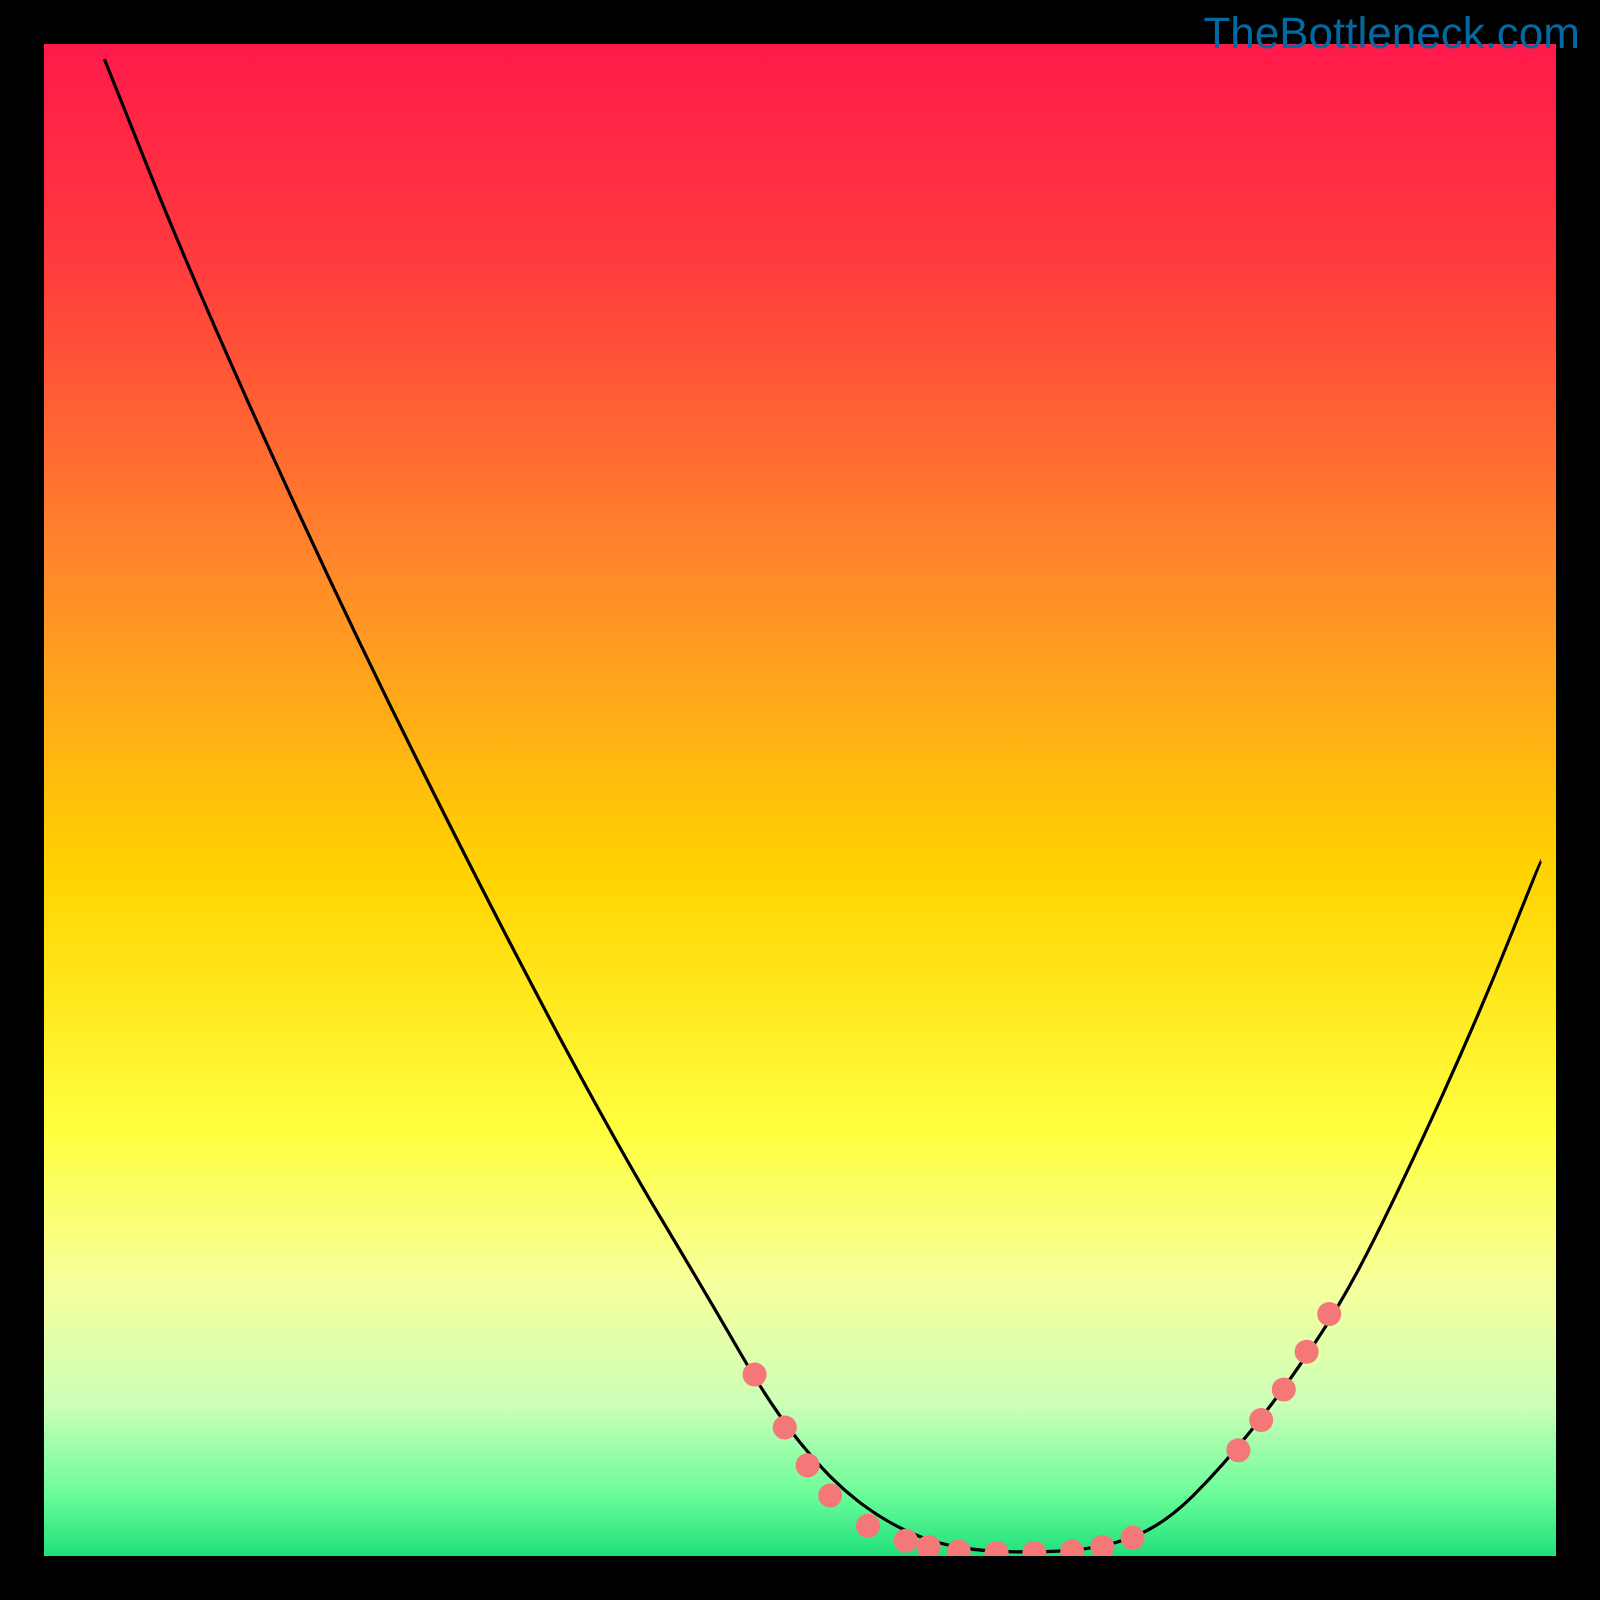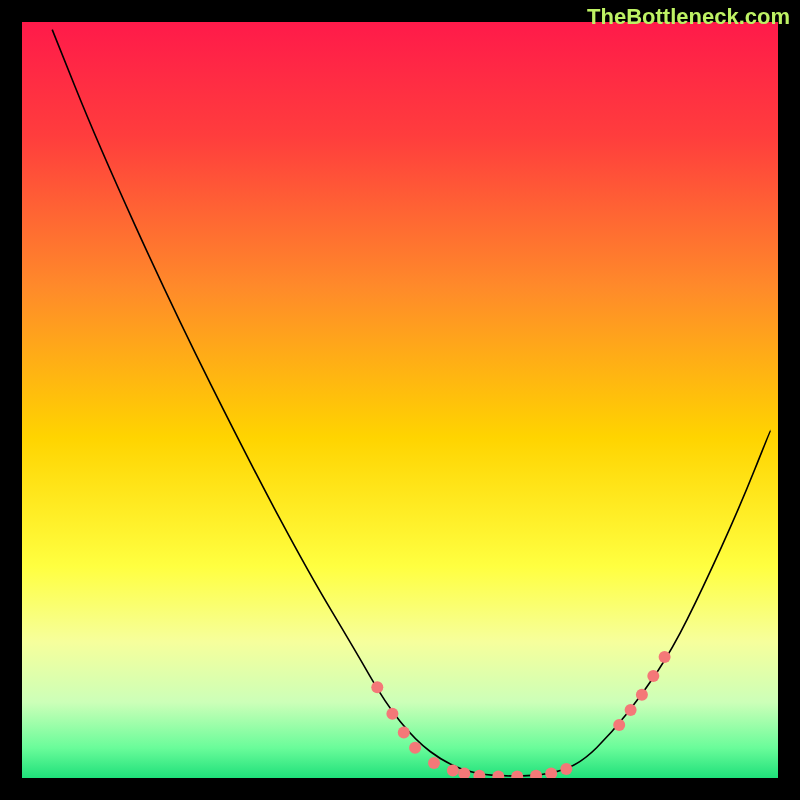--- a/index.html
+++ b/index.html
@@ -14,23 +14,23 @@
   .outer {
     width: 800px;
     height: 800px;
     background: #000;
     position: relative;
   }
   .watermark {
     position: absolute;
     top: 4px;
     right: 10px;
-    color: #bef264;
+    color: #0369a1;
     font-size: 22px;
-    font-weight: 700;
+    font-weight: 400;
     z-index: 10;
   }
   .chart-frame {
     position: absolute;
     left: 22px;
     top: 22px;
     width: 756px;
     height: 756px;
     background: #000;
   }

